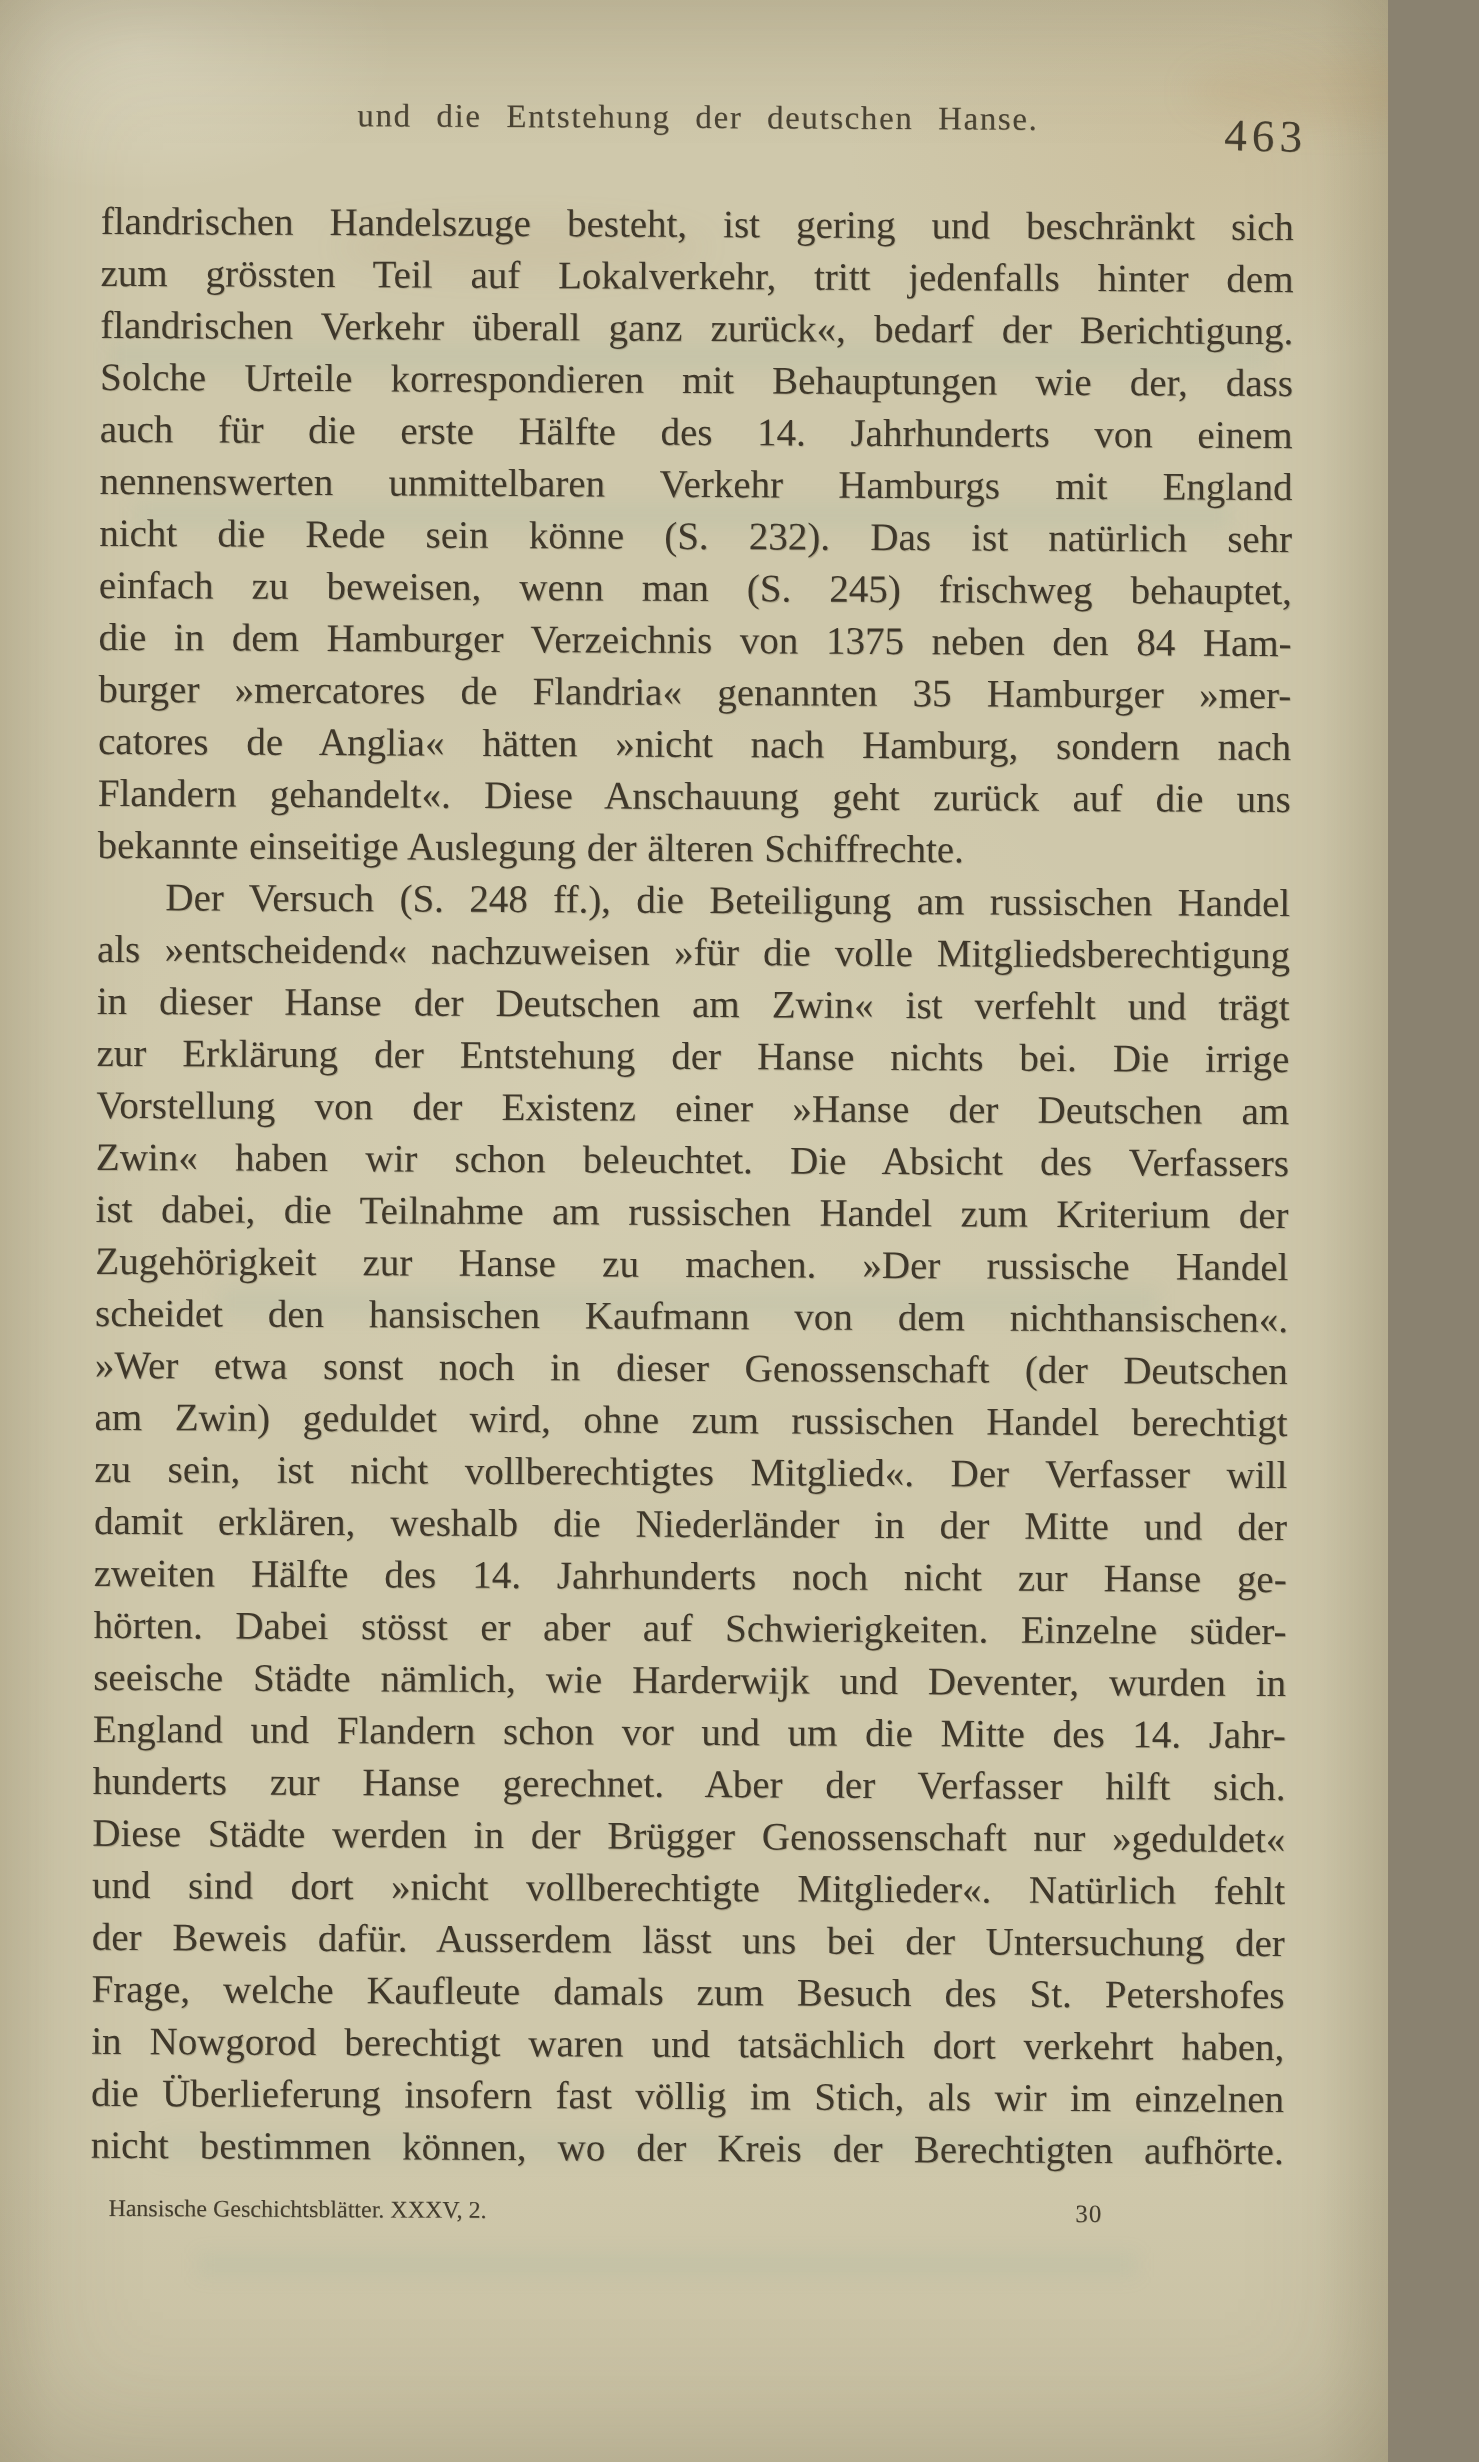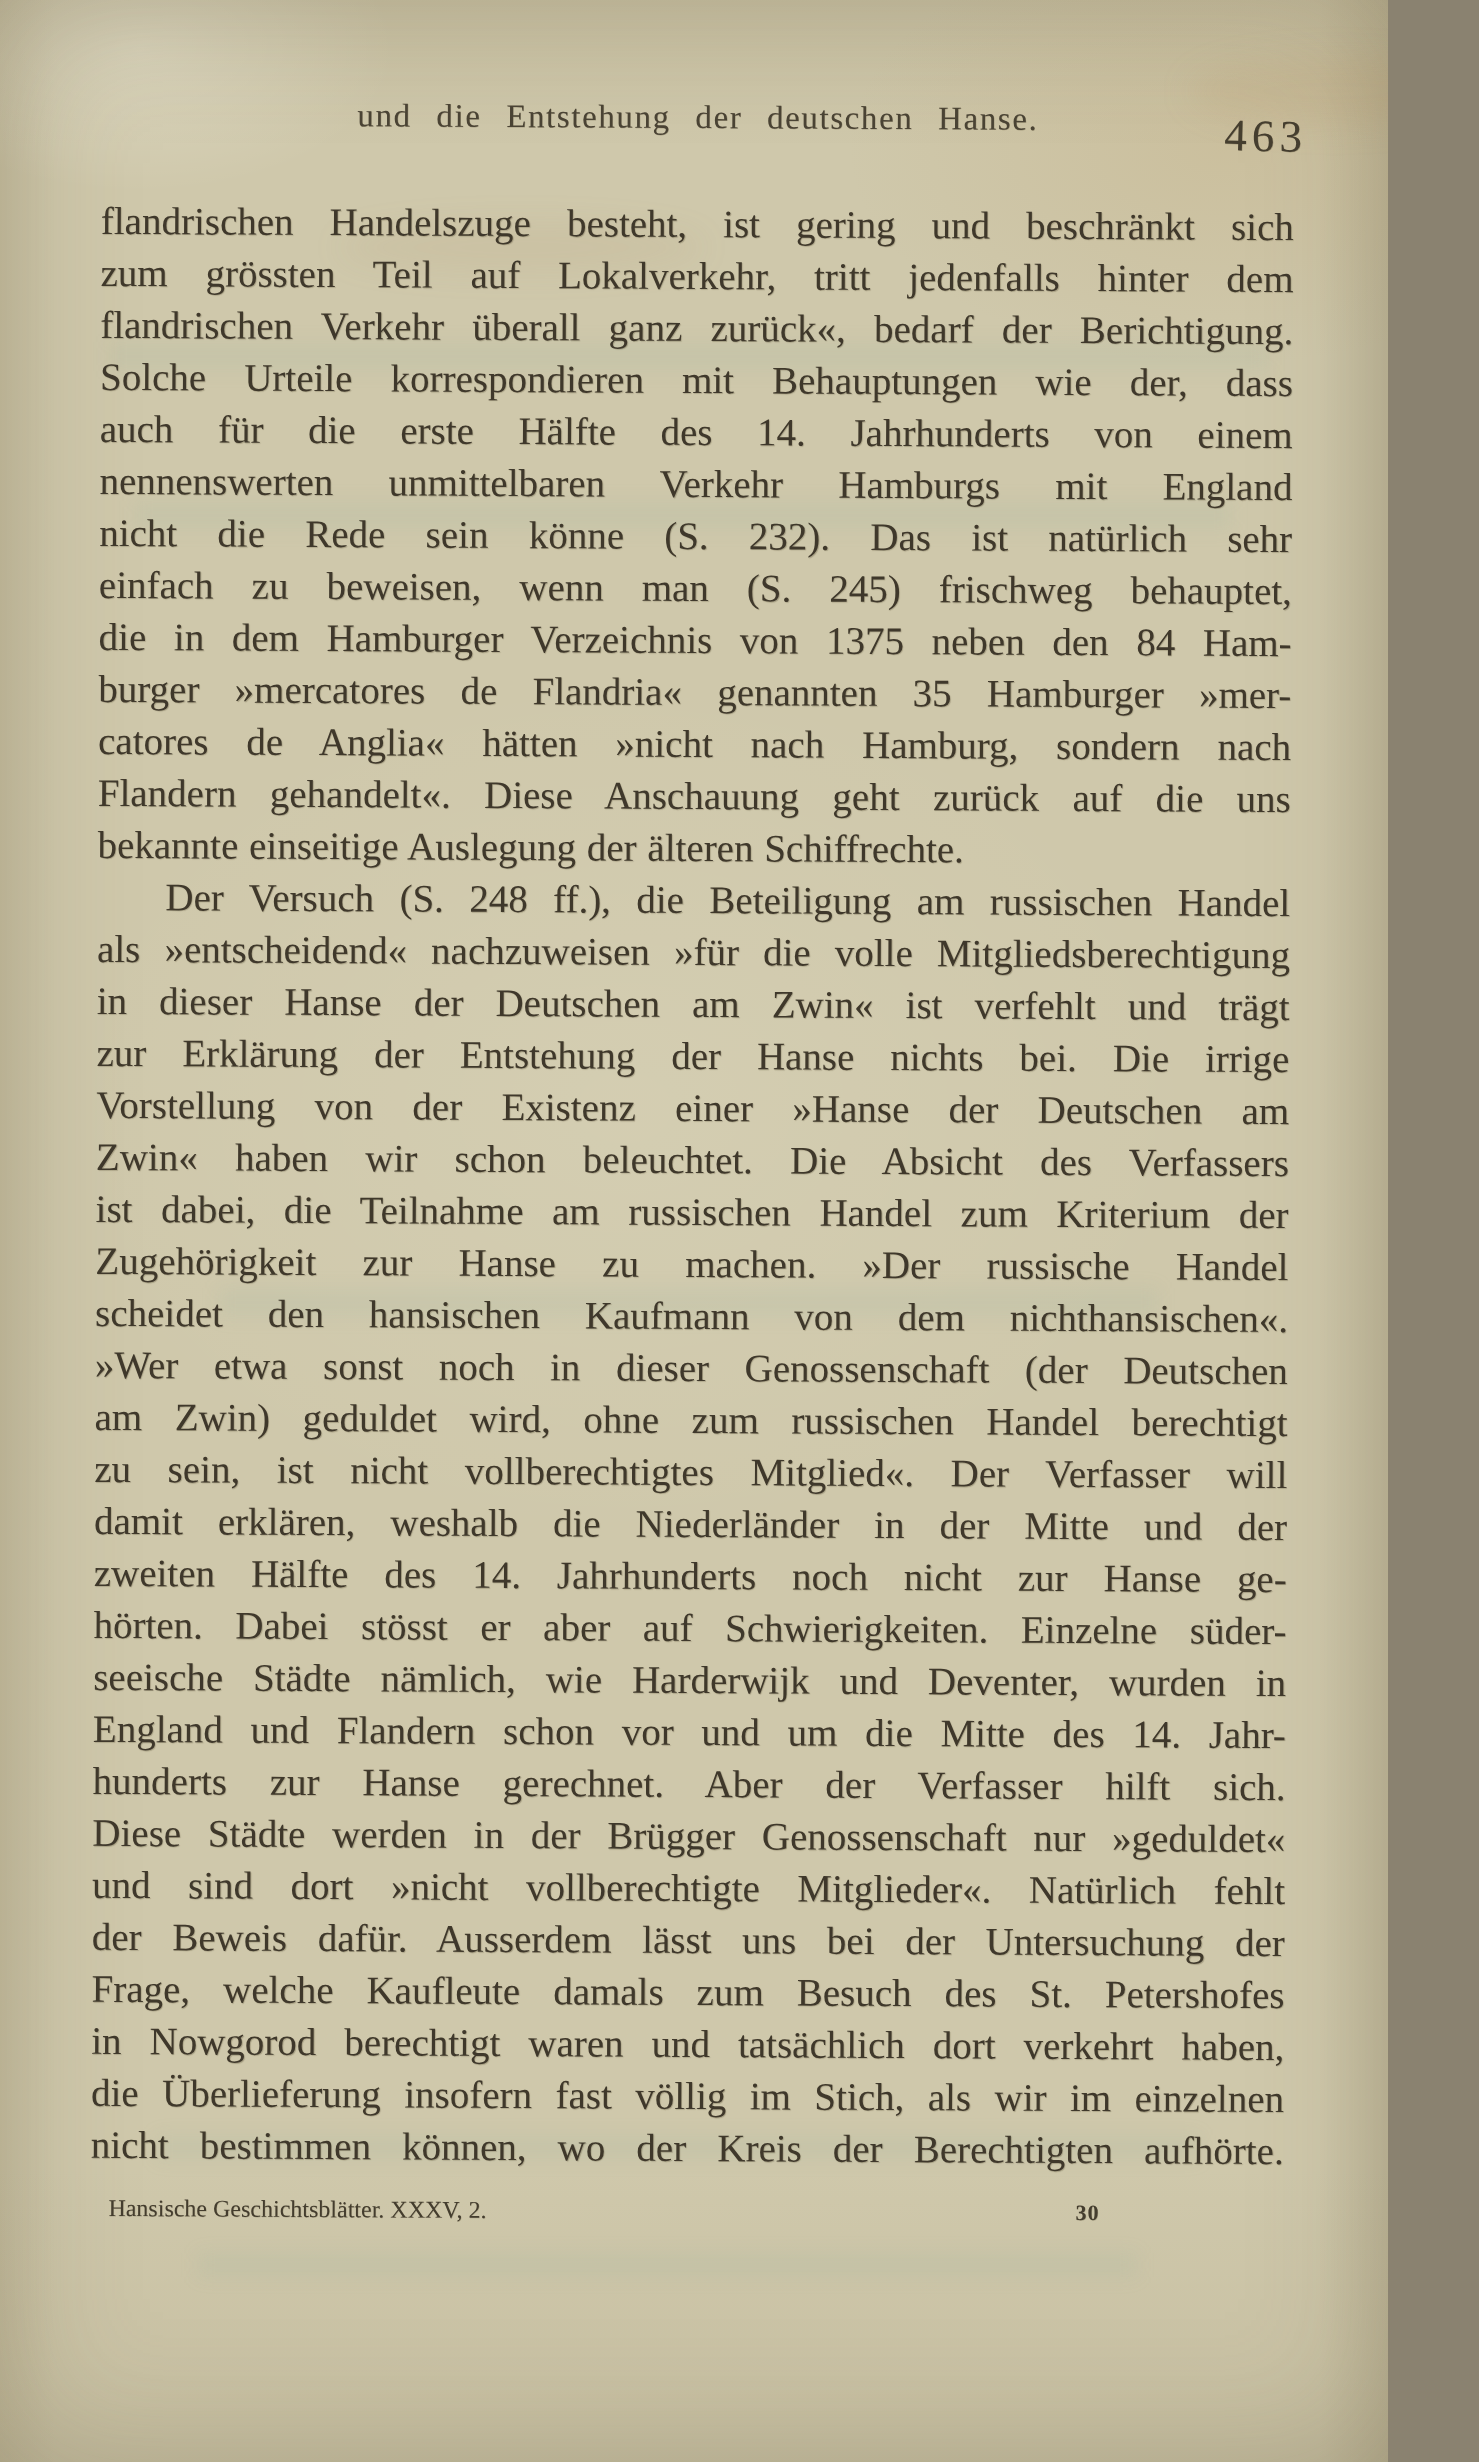--- a/index.html
+++ b/index.html
@@ -52,21 +52,21 @@
     text-align:justify;text-align-last:justify;
     word-spacing:1px;
   }
   .line.no-just{text-align:left;text-align-last:left;}
   .para-indent .line:first-child{text-indent:68px;}
   .footer{
     position:absolute;left:120px;top:2198px;width:1194px;
     font-size:24px;color:#443d2e;
     text-shadow:0.5px 0.5px 0.5px rgba(90,78,52,0.30);
   }
-  .sheet-number{position:absolute;left:967px;top:0;font-size:22px;letter-spacing:1px;font-weight:bold;}
+  .sheet-number{position:absolute;left:967px;top:0;font-size:25px;letter-spacing:1px;}
 </style>
 </head>
 <body>
 
 <div class="page">
   <div class="paper-layer grad1"></div>
   <div class="paper-layer grad2"></div>
   <div class="stain warm1"></div>
   <div class="stain warm2"></div>
   <div class="show-through" style="left:110px;top:342px;width:1158px;height:29px;"></div>

